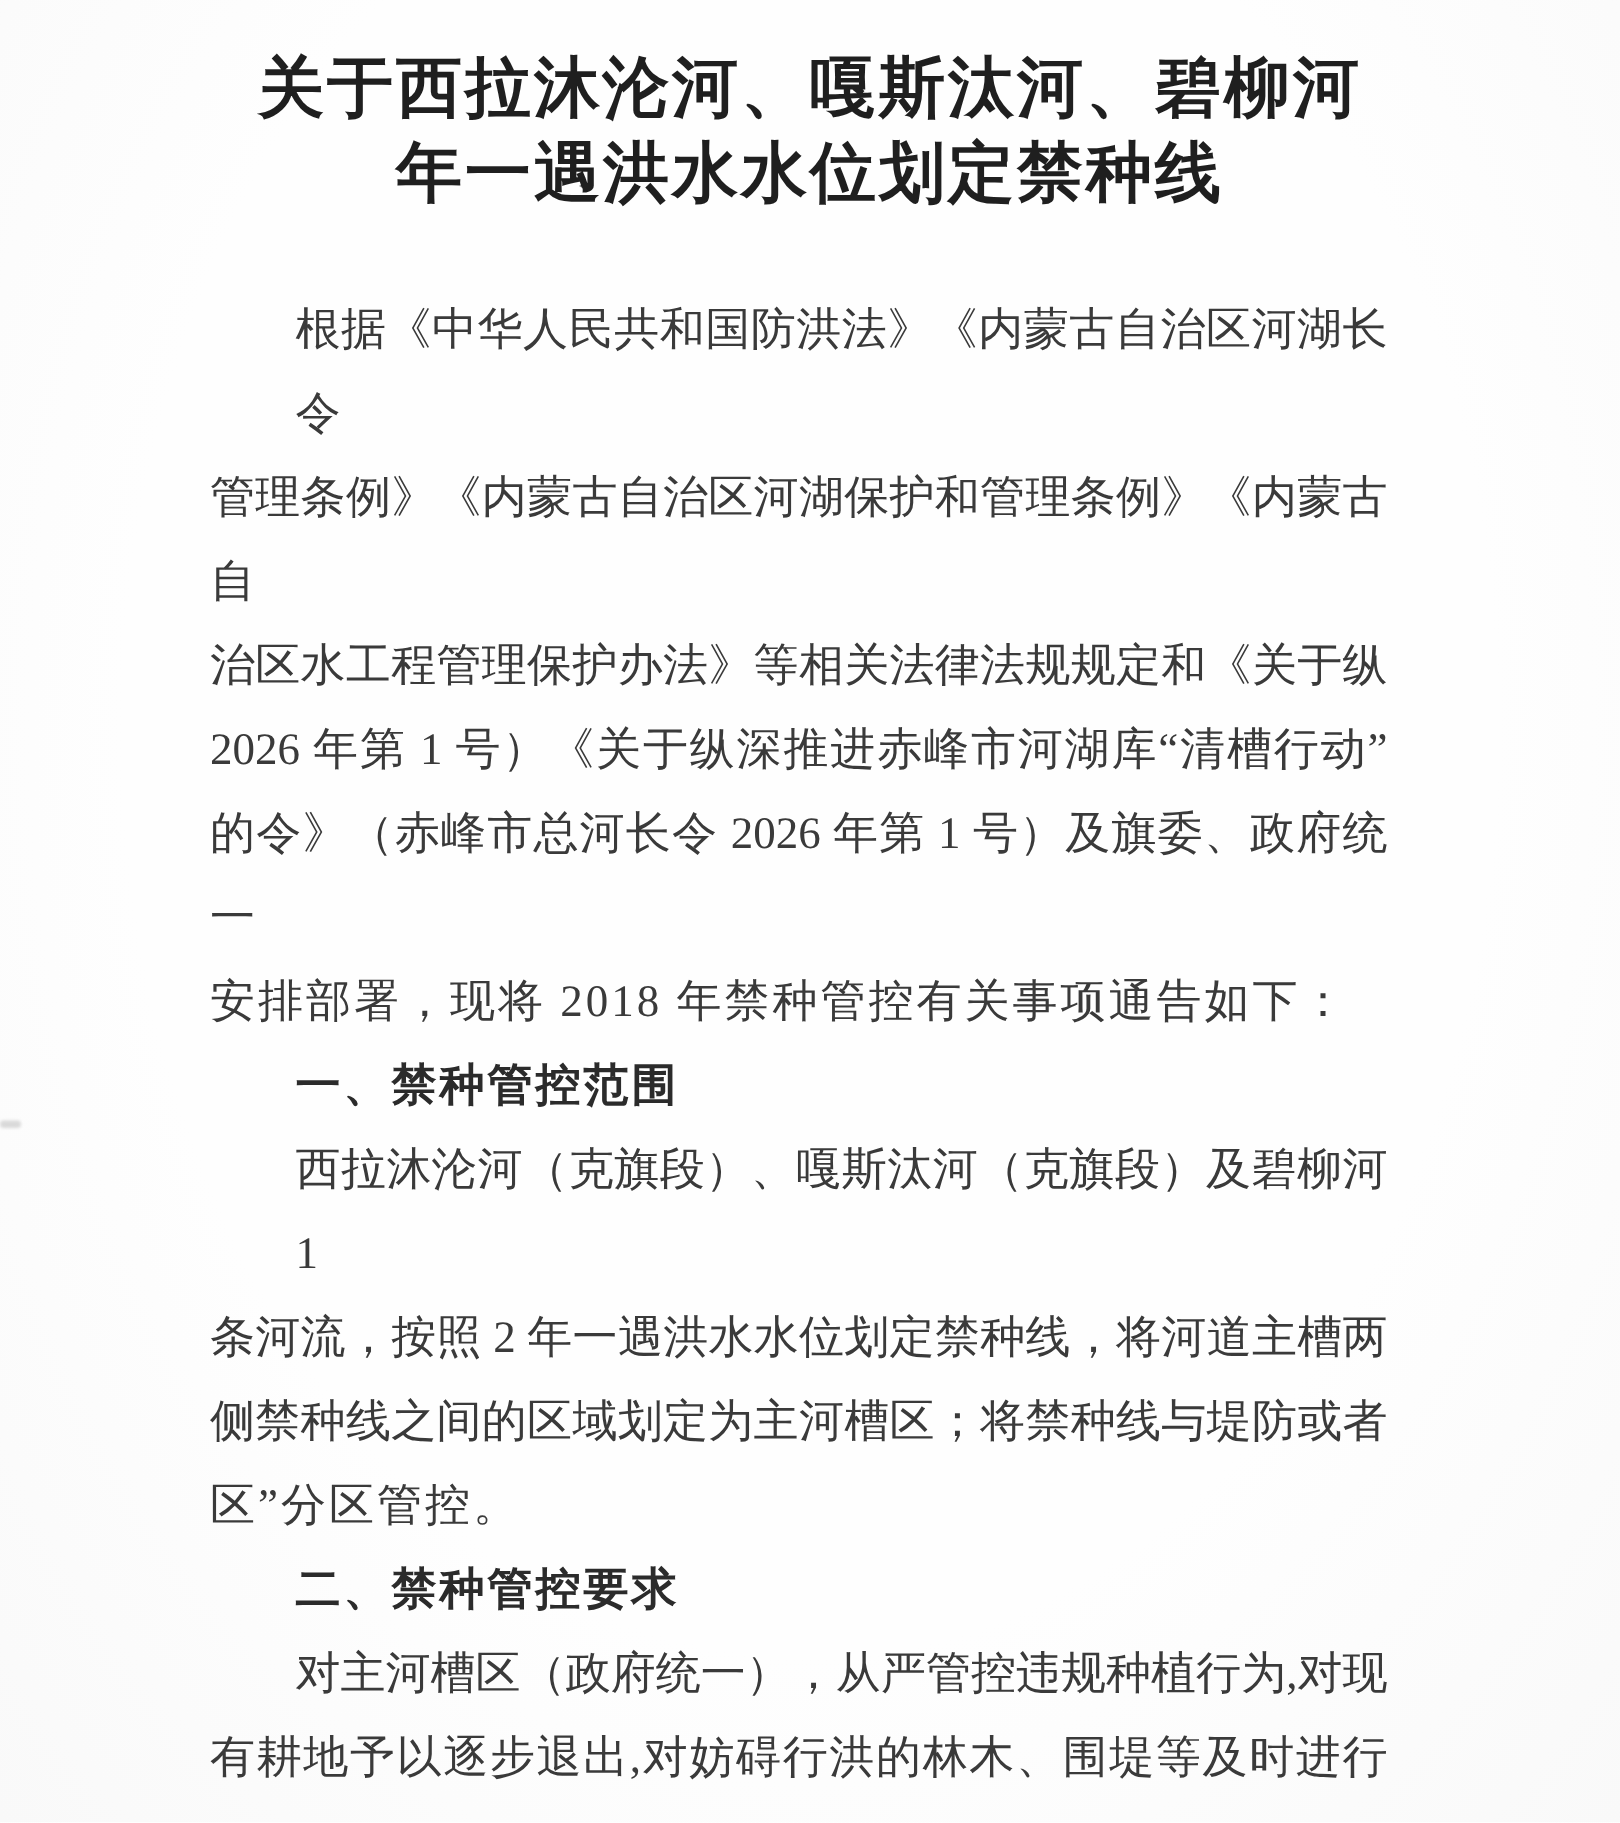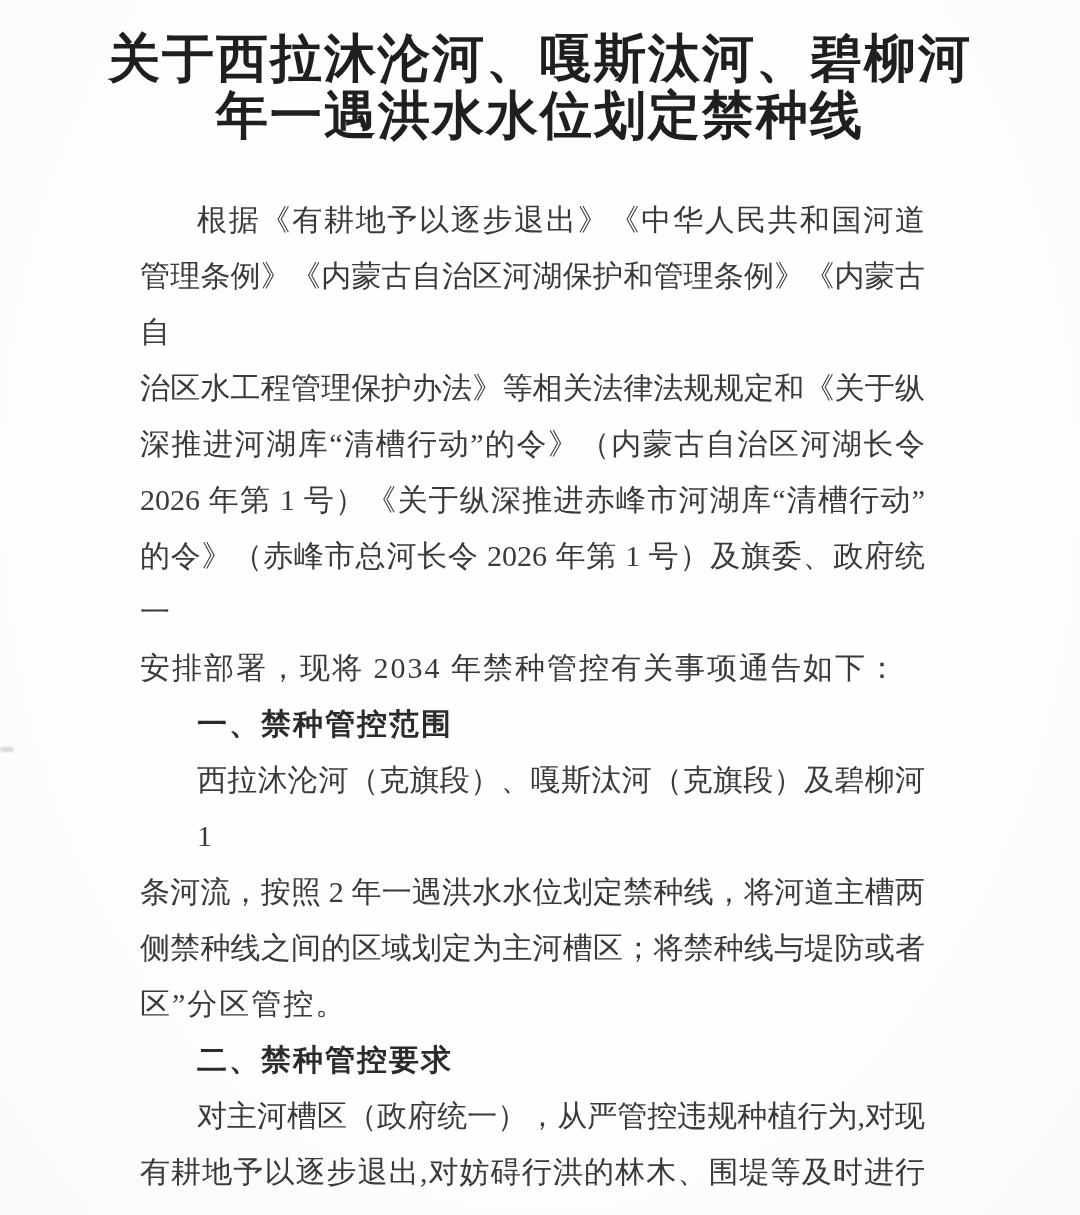--- a/index.html
+++ b/index.html
@@ -13,21 +13,21 @@
     height: 1215px;
     overflow: hidden;
     background: radial-gradient(ellipse at 50% 40%, #fefefe 60%, #f9f9f9 100%);
     font-family: "Liberation Serif", "DejaVu Serif", serif;
   }
   .doc-title {
     padding-top: 30px;
     text-align: center;
     font-family: "Liberation Serif", "DejaVu Serif", serif;
     font-weight: 700;
-    font-size: 52px;
+    font-size: 44px;
     line-height: 57px;
     color: #1f1f1f;
     letter-spacing: 2px;
   }
   .doc-body {
     margin: 48px auto 0 140px;
     width: 785px;
     font-size: 30px;
     line-height: 56px;
     color: #3a3a3a;
@@ -74,27 +74,26 @@
 
 <div class="page">
   <div class="scan-artifact"></div>
 
   <div class="doc-title">
     <div>关于西拉沐沦河、嘎斯汰河、碧柳河</div>
     <div>年一遇洪水水位划定禁种线</div>
   </div>
 
   <div class="doc-body">
-      <div class="line first">根据《有耕地予以逐步退出》《中华人民共和国河道</div>
+      <div class="line first">根据《中华人民共和国防洪法》《内蒙古自治区河湖长令</div>
       <div class="line mid">管理条例》《内蒙古自治区河湖保护和管理条例》《内蒙古自</div>
       <div class="line mid">治区水工程管理保护办法》等相关法律法规规定和《关于纵</div>
-      <div class="line mid">深推进河湖库“清槽行动”的令》（内蒙古自治区河湖长令</div>
       <div class="line mid">2026 年第 1 号）《关于纵深推进赤峰市河湖库“清槽行动”</div>
       <div class="line mid">的令》（赤峰市总河长令 2026 年第 1 号）及旗委、政府统一</div>
-      <div class="line last">安排部署，现将 2034 年禁种管控有关事项通告如下：</div>
+      <div class="line last">安排部署，现将 2018 年禁种管控有关事项通告如下：</div>
       <div class="line heading">一、禁种管控范围</div>
       <div class="line first">西拉沐沦河（克旗段）、嘎斯汰河（克旗段）及碧柳河 1</div>
       <div class="line mid">条河流，按照 2 年一遇洪水水位划定禁种线，将河道主槽两</div>
       <div class="line mid">侧禁种线之间的区域划定为主河槽区；将禁种线与堤防或者</div>
       <div class="line last">区”分区管控。</div>
       <div class="line heading">二、禁种管控要求</div>
       <div class="line first">对主河槽区（政府统一），从严管控违规种植行为,对现</div>
       <div class="line mid">有耕地予以逐步退出,对妨碍行洪的林木、围堤等及时进行</div>
     </div>
 </div>

